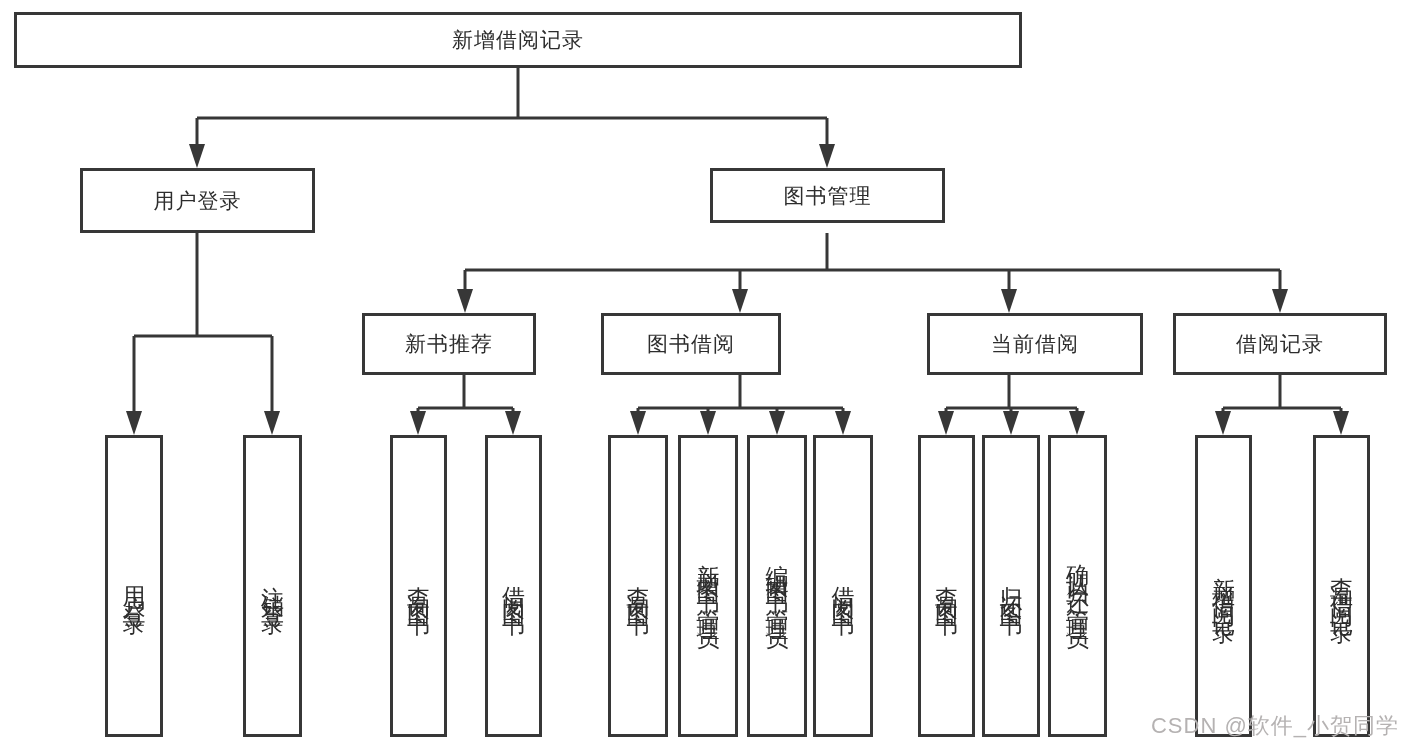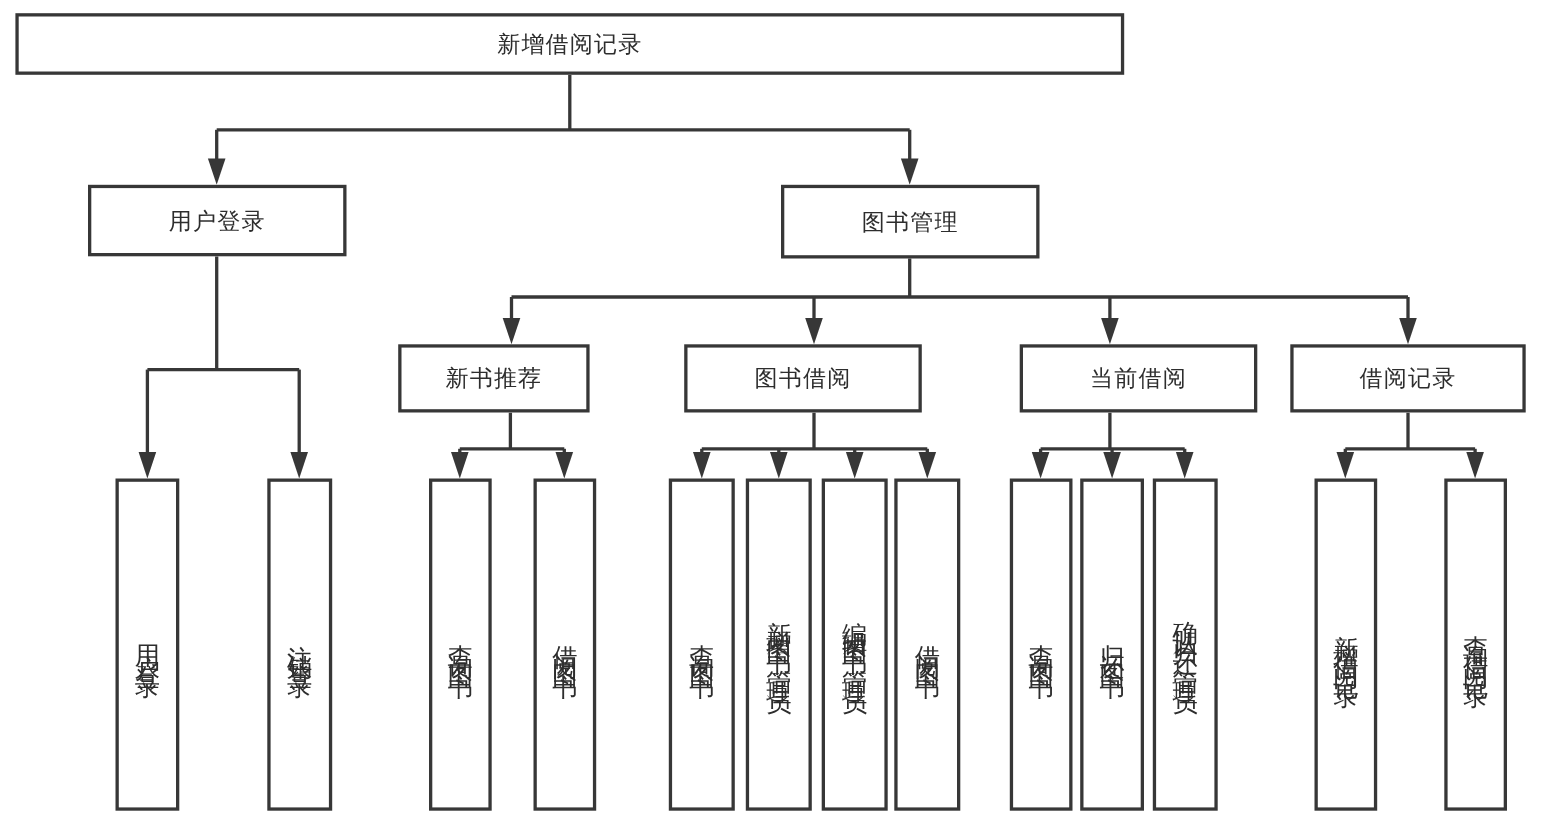--- a/index.html
+++ b/index.html
@@ -102,28 +102,28 @@
       <polygon points="1333,411 1349,411 1341,435" fill="#373737"></polygon>
     </svg>
 
   <div class="box hbox" style="left:14px; top:12px; width:1008px; height:56px;">
     <span>新增借阅记录</span>
   </div>
 
   <div class="box hbox" style="left:80px; top:168px; width:235px; height:65px;">
     <span>用户登录</span>
   </div>
-  <div class="box hbox" style="left:710px; top:168px; width:235px; height:67px;">
+  <div class="box hbox" style="left:710px; top:168px; width:235px; height:55px;">
     <span>图书管理</span>
   </div>
 
   <div class="box hbox" style="left:362px; top:313px; width:174px; height:62px;">
     <span>新书推荐</span>
   </div>
-  <div class="box hbox" style="left:622px; top:313px; width:216px; height:62px;font-family:Liberation Serif, serif;">
+  <div class="box hbox" style="left:601px; top:313px; width:180px; height:62px;font-family:Liberation Serif, serif;">
     <span>图书借阅</span>
   </div>
   <div class="box hbox" style="left:901px; top:313px; width:216px; height:62px;margin-left:26px;">
     <span>当前借阅</span>
   </div>
   <div class="box hbox" style="left:1173px; top:313px; width:214px; height:62px;">
     <span>借阅记录</span>
   </div>
 
   <div class="box leaf" style="left:105px; top:435px; width:58px; height:302px;">
@@ -163,13 +163,14 @@
     <span class="vtext">确认归还（管理员）</span>
   </div>
 
   <div class="box leaf" style="left:1195px; top:435px; width:57px; height:302px;">
     <span class="vtext">新增借阅记录</span>
   </div>
   <div class="box leaf" style="left:1313px; top:435px; width:57px; height:302px;">
     <span class="vtext">查询借阅记录</span>
   </div>
 
+  <div class="watermark">CSDN @软件_小贺同学</div>
 </div>
 
 </body></html>

